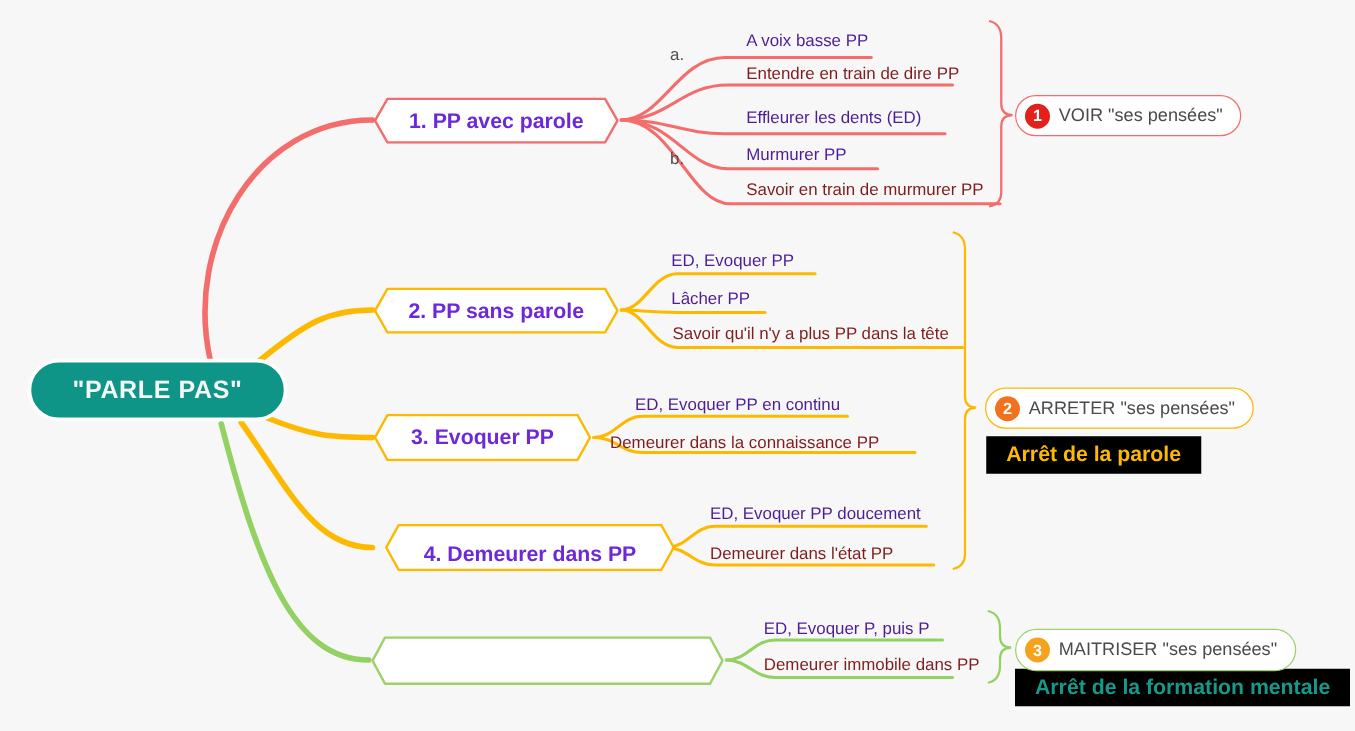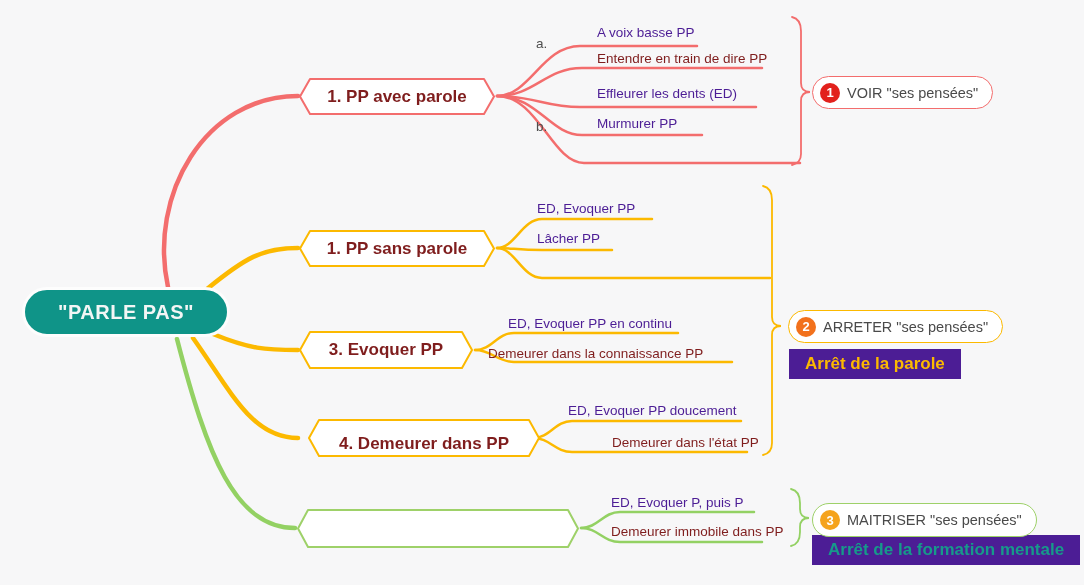--- a/index.html
+++ b/index.html
@@ -6,37 +6,37 @@
   body{width:1084px;height:585px;overflow:hidden;background:#f7f7f8;
        font-family:"Liberation Sans", sans-serif;}
   .canvas{position:relative;width:1084px;height:585px;}
   .wires{position:absolute;left:0;top:0;}
   .root{position:absolute;left:22px;top:287px;width:208px;height:50px;
         background:#0f9488;border:3px solid #fdfdfd;border-radius:28px;
         box-sizing:border-box;display:flex;align-items:center;justify-content:center;
         color:#f3f6f5;font-size:20px;font-weight:bold;letter-spacing:.5px;z-index:3;}
   .hex{position:absolute;display:flex;align-items:center;justify-content:center;z-index:3;}
   .hex svg{position:absolute;left:0;top:0;}
-  .hex .lbl{position:relative;font-weight:bold;font-size:17px;color:#7f1d1d;z-index:1;white-space:nowrap;}
+  .hex .lbl{position:relative;font-weight:bold;font-size:17px;color:#6d28d9;z-index:1;white-space:nowrap;}
   .leaf{position:absolute;font-size:13.5px;color:#4c1d95;white-space:nowrap;z-index:3;}
   .leaf.red{color:#7f1d1d;}
   .grp{position:absolute;font-size:13.5px;color:#4d4d4d;z-index:3;}
   .badge{position:absolute;height:33px;background:#fff;border-radius:17px;
          display:flex;align-items:center;gap:7px;padding:0 14px 0 7px;
          box-sizing:border-box;z-index:3;}
   .badge .num{width:20px;height:20px;border-radius:50%;color:#fff;font-size:13px;
               font-weight:bold;display:flex;align-items:center;justify-content:center;}
   .badge .btxt{font-size:14.5px;color:#4a4a4a;white-space:nowrap;}
   .b1{left:812px;top:76px;border:1.5px solid #f36d6d;}
   .b1 .num{background:#e2211c;}
   .b2{left:788px;top:310px;border:1.5px solid #fcb900;}
   .b2 .num{background:#f2711c;}
   .b3{left:812px;top:503px;height:34px;border:1.5px solid #9ed169;}
   .b3 .num{background:#f5a31c;}
-  .caption{position:absolute;background:#4c1d95;font-weight:bold;font-size:17px;
+  .caption{position:absolute;background:#000000;font-weight:bold;font-size:17px;
            padding:5px 16px;white-space:nowrap;z-index:2;}
   .c2{left:789px;top:349px;color:#fcb900;}
   .c3{left:812px;top:535px;color:#17998a;}
 </style>
 </head>
 <body>
 
 <div class="canvas">
 
   <svg class="wires" width="1084" height="585" viewBox="0 0 1084 585">
@@ -78,21 +78,21 @@
     <svg width="196" height="37">
       <polygon points="11,1 185,1 195,18.5 185,36 11,36 1,18.5" fill="#ffffff" stroke="#f36d6d" stroke-width="2" stroke-linejoin="round"></polygon>
     </svg>
     <span class="lbl">1. PP avec parole</span>
   </div>
 
   <div class="hex" style="left:299px;top:230px;width:196px;height:37px;">
     <svg width="196" height="37">
       <polygon points="11,1 185,1 195,18.5 185,36 11,36 1,18.5" fill="#ffffff" stroke="#fcb900" stroke-width="2" stroke-linejoin="round"></polygon>
     </svg>
-    <span class="lbl">1. PP sans parole</span>
+    <span class="lbl">2. PP sans parole</span>
   </div>
 
   <div class="hex" style="left:299px;top:331px;width:174px;height:38px;">
     <svg width="174" height="38">
       <polygon points="11,1 163,1 173,19 163,37 11,37 1,19" fill="#ffffff" stroke="#fcb900" stroke-width="2" stroke-linejoin="round"></polygon>
     </svg>
     <span class="lbl">3. Evoquer PP</span>
   </div>
 
   <div class="hex" style="left:308px;top:419px;width:232px;height:50px;justify-content:center;">
@@ -107,29 +107,31 @@
       <polygon points="11,1 271,1 281,19.5 271,38 11,38 1,19.5" fill="#ffffff" stroke="#9ed169" stroke-width="2" stroke-linejoin="round"></polygon>
     </svg>
   </div>
 
   <div class="grp" style="left:536px;top:36px;">a.</div>
   <div class="leaf" style="left:597px;top:25px;">A voix basse PP</div>
   <div class="leaf red" style="left:597px;top:51px;">Entendre en train de dire PP</div>
   <div class="grp" style="left:536px;top:119px;">b.</div>
   <div class="leaf" style="left:597px;top:86px;">Effleurer les dents (ED)</div>
   <div class="leaf" style="left:597px;top:116px;">Murmurer PP</div>
+  <div class="leaf red" style="left:597px;top:144px;">Savoir en train de murmurer PP</div>
 
   <div class="leaf" style="left:537px;top:201px;">ED, Evoquer PP</div>
   <div class="leaf" style="left:537px;top:231px;">Lâcher PP</div>
+  <div class="leaf red" style="left:538px;top:259px;">Savoir qu'il n'y a plus PP dans la tête</div>
 
   <div class="leaf" style="left:508px;top:316px;">ED, Evoquer PP en continu</div>
   <div class="leaf red" style="left:488px;top:346px;">Demeurer dans la connaissance PP</div>
 
   <div class="leaf" style="left:568px;top:403px;">ED, Evoquer PP doucement</div>
-  <div class="leaf red" style="left:568px;top:435px;margin-left:44px;">Demeurer dans l'état PP</div>
+  <div class="leaf red" style="left:568px;top:435px;">Demeurer dans l'état PP</div>
 
   <div class="leaf" style="left:611px;top:495px;">ED, Evoquer P, puis P</div>
   <div class="leaf red" style="left:611px;top:524px;">Demeurer immobile dans PP</div>
 
   <div class="badge b1">
     <span class="num">1</span>
     <span class="btxt">VOIR "ses pensées"</span>
   </div>
 
   <div class="badge b2">

